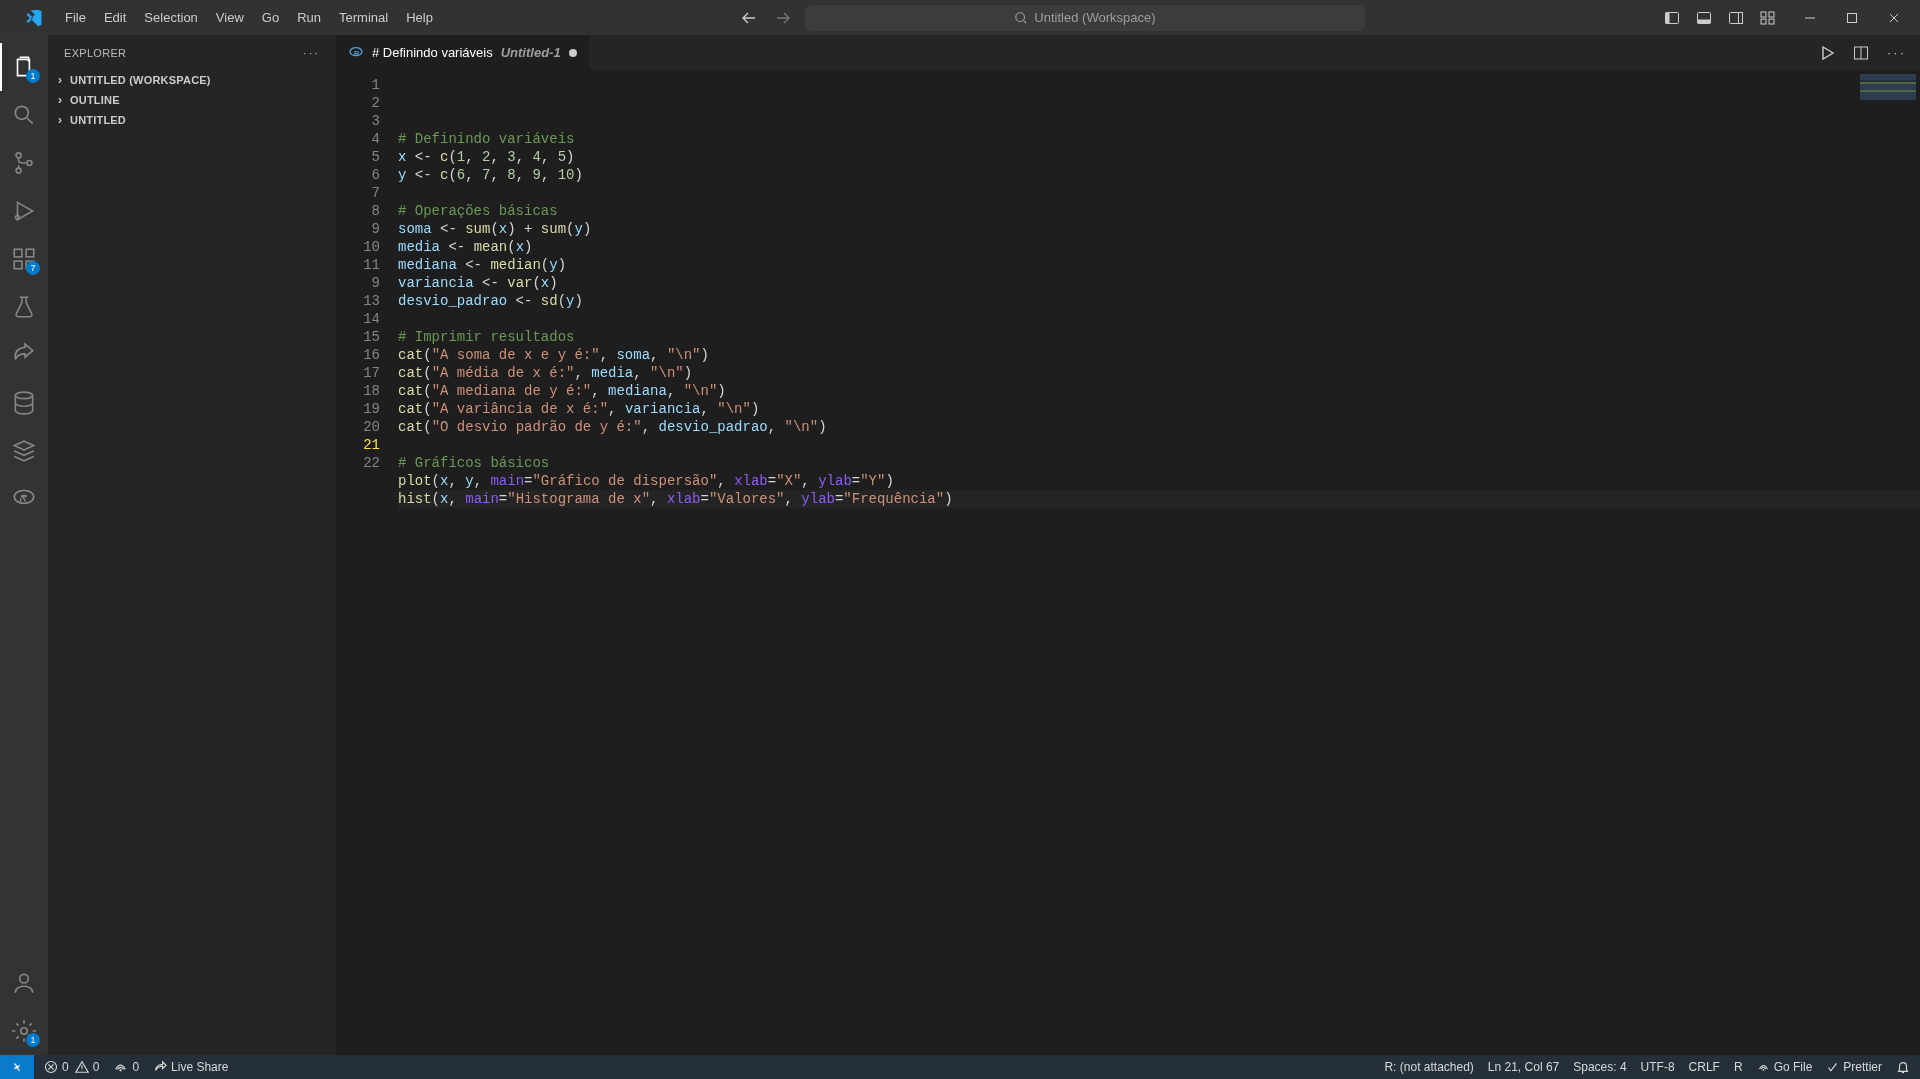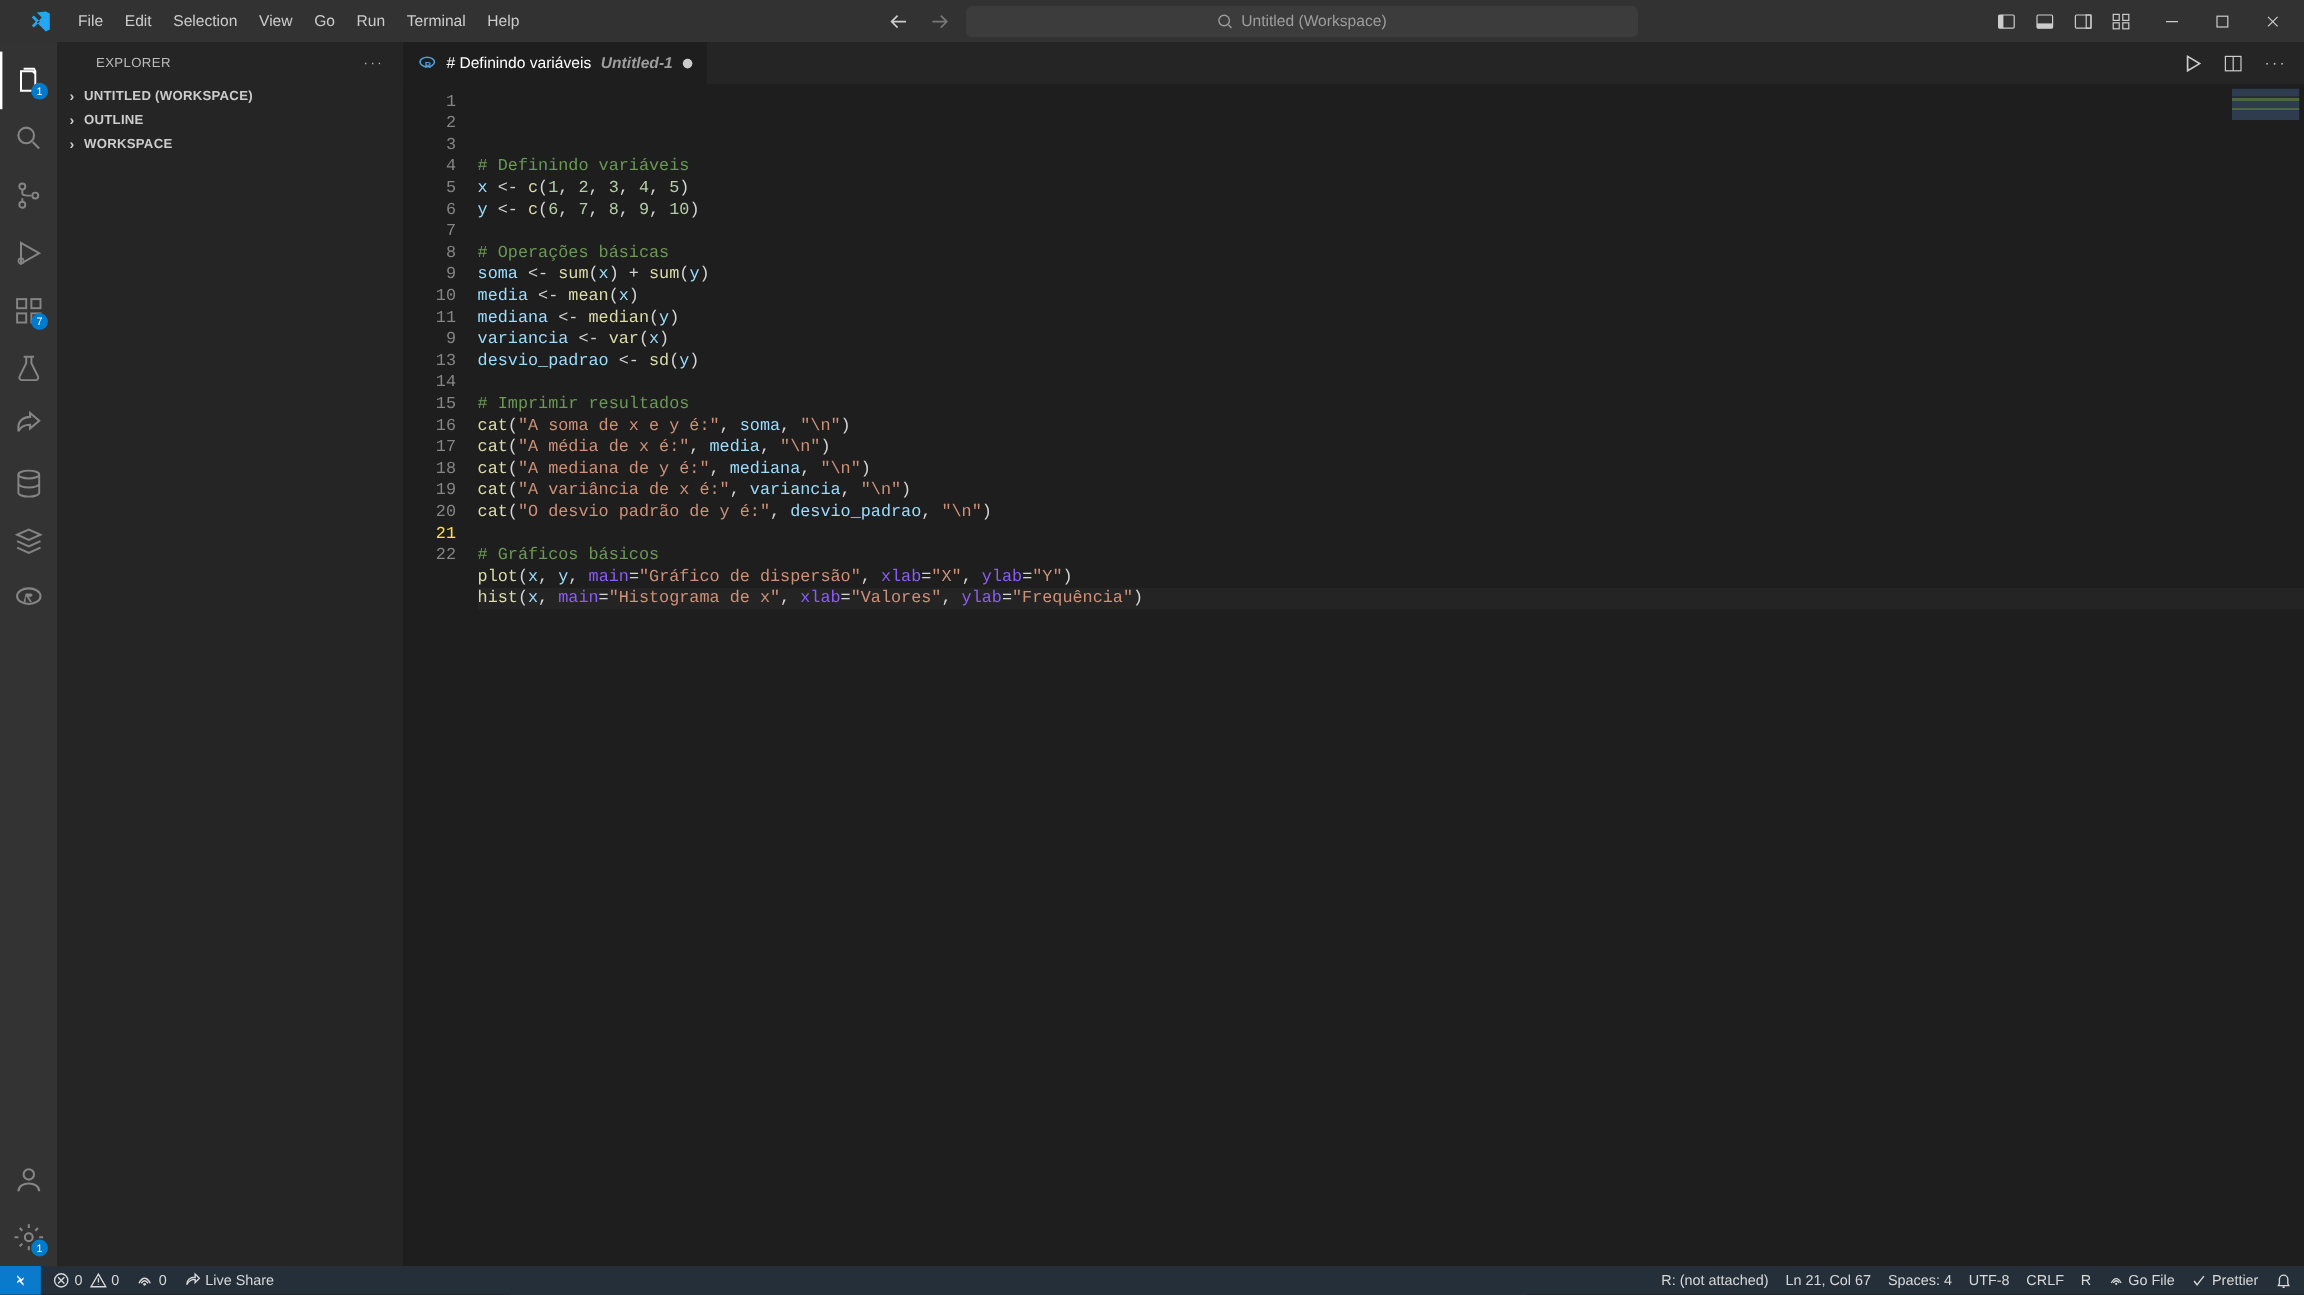--- a/index.html
+++ b/index.html
@@ -75,21 +75,21 @@
 .activitybar .spacer { flex:1; }
 
 
 .sidebar {
   width:288px; background:#252526;
   display:flex; flex-direction:column;
 }
 .sidebar-header {
   height:35px; display:flex; align-items:center;
   padding:0 16px; justify-content:space-between;
-  color:#bbbbbb; font-size:11px; letter-spacing:.3px;margin-left:16px;
+  color:#bbbbbb; font-size:11px; letter-spacing:.3px;
 }
 .side-section {
   padding:3px 2px 3px 4px; display:flex; align-items:center; gap:2px;
   color:#cccccc; cursor:pointer; font-size:11px; font-weight:700;
   letter-spacing:.2px;
 }
 .side-section .chev { width:16px; text-align:center; font-size:12px; }
 
 
 .editor-area { flex:1; display:flex; flex-direction:column; background:#1e1e1e; min-width:0; }
@@ -327,21 +327,21 @@
         <div class="side-section">
           <span class="chev">›</span>
           <span>UNTITLED (WORKSPACE)</span>
         </div>
         <div class="side-section">
           <span class="chev">›</span>
           <span>OUTLINE</span>
         </div>
         <div class="side-section">
           <span class="chev">›</span>
-          <span>WORKSPACE</span>
+          <span>UNTITLED</span>
         </div>
       </div>
   </div>
 
   <div class="editor-area">
     <div class="tabs-bar">
       <div class="tab">
         <span class="ic">
           <svg width="16" height="16" viewBox="0 0 24 24">
               <ellipse cx="12" cy="10" rx="9" ry="6" fill="none" stroke="#4f9fd8" stroke-width="2"></ellipse>

